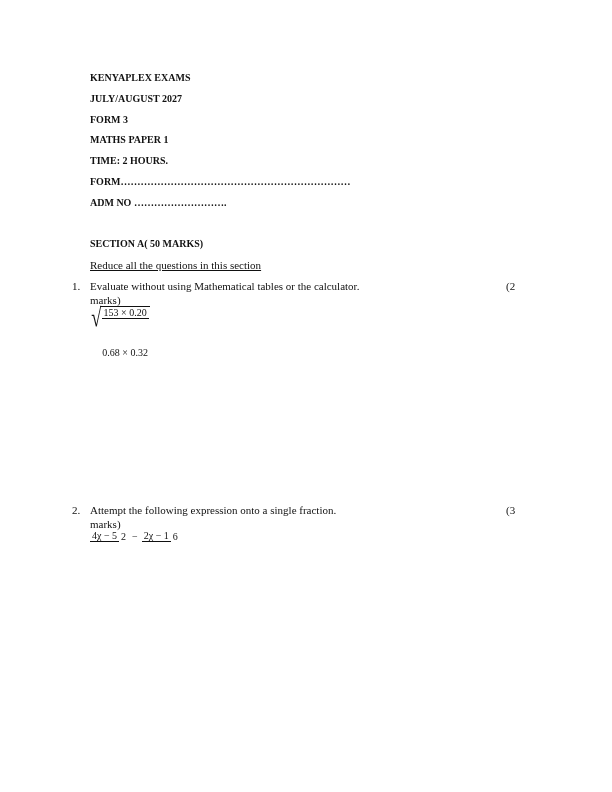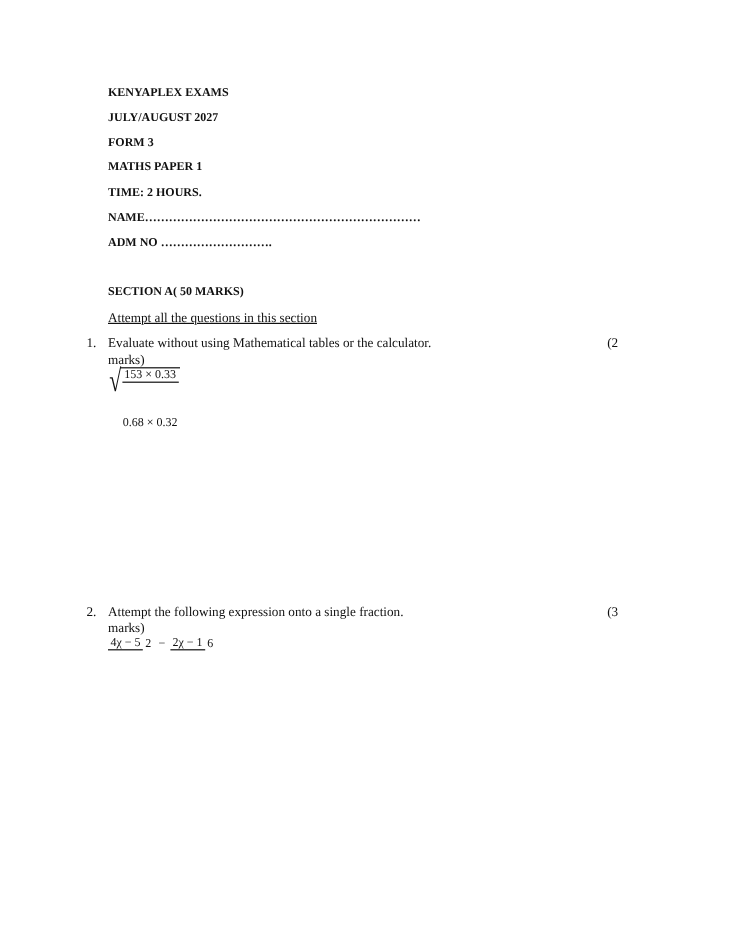--- a/index.html
+++ b/index.html
@@ -24,38 +24,38 @@
   </style>
 </head>
 <body>
 
 <div>
   <div class="abs hdr" style="top:72px;">KENYAPLEX EXAMS</div>
   <div class="abs hdr" style="top:93px;">JULY/AUGUST 2027</div>
   <div class="abs hdr" style="top:114px;">FORM 3</div>
   <div class="abs hdr" style="top:134px;">MATHS PAPER 1</div>
   <div class="abs hdr" style="top:155px;">TIME: 2 HOURS.</div>
-  <div class="abs hdr" style="top:176px;">NAME……………………………………………………………</div>
+  <div class="abs hdr" style="top:176px;">FORM……………………………………………………………</div>
   <div class="abs hdr" style="top:197px;">ADM NO ……………………….</div>
 </div>
 
 <div>
   <div class="abs hdr" style="top:238px;">SECTION A( 50 MARKS)</div>
-  <div class="abs txt underline" style="top:259px; left:90px;">Attempt all the questions in this section</div>
+  <div class="abs txt underline" style="top:259px; left:90px;">Reduce all the questions in this section</div>
 </div>
 
 <div>
   <div class="abs txt" style="top:280px; left:72px;">1.</div>
   <div class="abs txt" style="top:280px; left:90px;">Evaluate without using Mathematical tables or the calculator.</div>
   <div class="abs txt" style="top:280px; left:506px;">(2</div>
   <div class="abs txt" style="top:294px; left:90px;">marks)</div>
   <div class="sqrt" style="top:306px; left:89px;">
     <span class="radical">√</span>
     <span class="radicand">
-      <span class="num">153 × 0.33</span>
+      <span class="num">153 × 0.20</span>
       <span class="den">0.68 × 0.32</span>
     </span>
   </div>
 </div>
 
 <div>
   <div class="abs txt" style="top:504px; left:72px;">2.</div>
   <div class="abs txt" style="top:504px; left:90px;">Attempt the following expression onto a single fraction.</div>
   <div class="abs txt" style="top:504px; left:506px;">(3</div>
   <div class="abs txt" style="top:518px; left:90px;">marks)</div>

